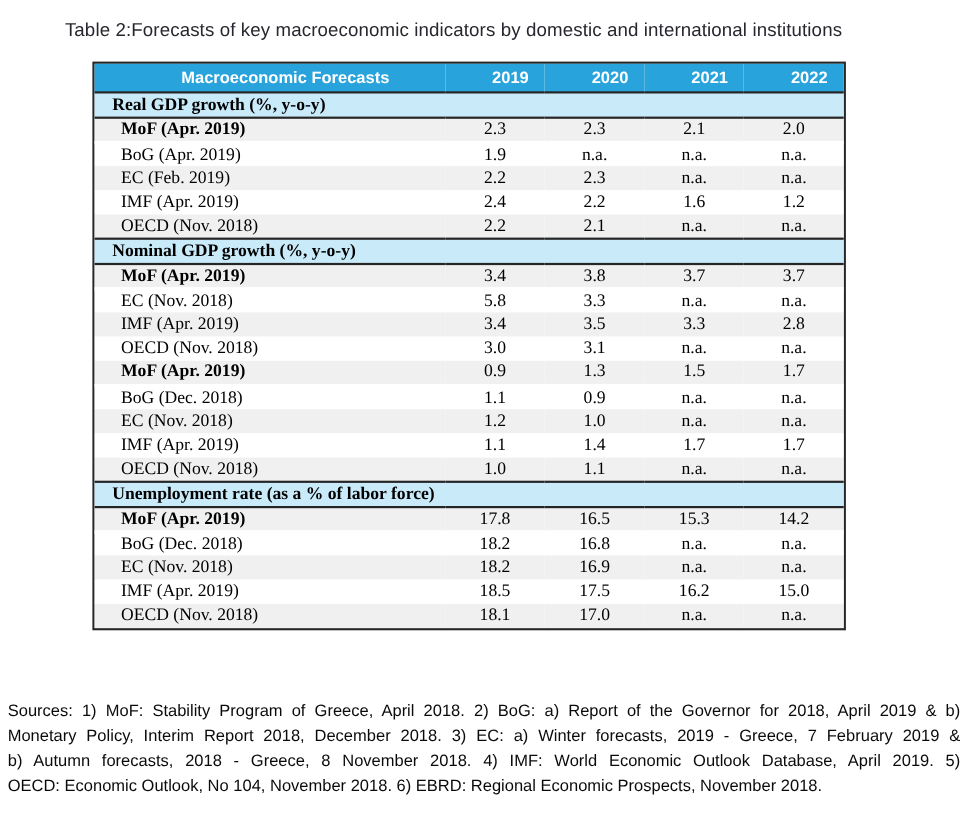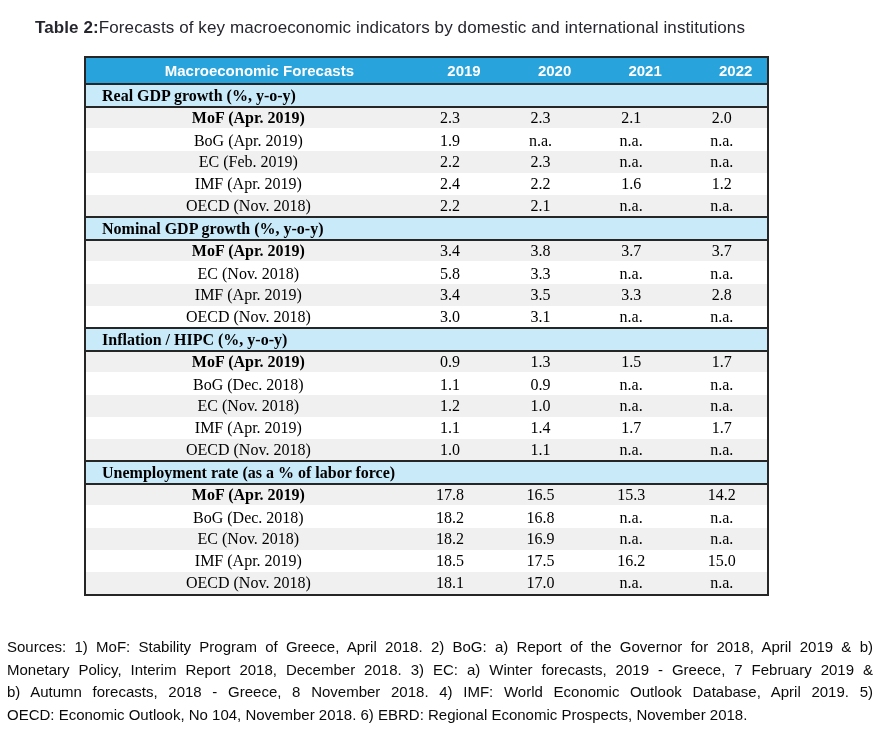--- a/index.html
+++ b/index.html
@@ -20,21 +20,21 @@
   }
   .title {
     position: absolute;
     left: 35px;
     top: 18px;
     font-size: 17px;
     color: #26262e;
     letter-spacing: 0.1px;
     white-space: nowrap;
   }
-  .title .title-label { font-weight: bold; }
+  .title .title-label { font-weight: normal; margin-left: 24px; }
   .table-wrap {
     position: absolute;
     left: 84px;
     top: 56px;
     width: 685px;
     border: 2px solid var(--border-dark);
     background: #ffffff;
   }
   table.forecast {
     width: 100%;
@@ -70,21 +70,21 @@
   tr.data-row td {
     font-family: "Liberation Serif", serif;
     font-size: 16px;
     color: #000000;
     height: 22px;
     vertical-align: middle;
   }
   tr.data-row.stripe td { background: var(--row-stripe); }
   tr.data-row.plain td  { background: #ffffff; }
   tr.data-row.mof-row td { border-bottom: 3px solid #ffffff; }
-  td.label-cell { padding-left: 6px; text-align: center; }
+  td.label-cell { padding-left: 24px; text-align: left; }
   td.label-cell.bold { font-weight: bold; }
   td.value-cell { text-align: center; }
   .sources {
     position: absolute;
     left: 7px;
     top: 636px;
     width: 866px;
     font-family: "Liberation Sans", sans-serif;
     font-size: 15px;
     color: #0a0a0a;
@@ -190,23 +190,20 @@
             <td class="value-cell">3.3</td>
             <td class="value-cell">2.8</td>
           </tr>
           <tr class="data-row plain">
             <td class="label-cell">OECD (Nov. 2018)</td>
             <td class="value-cell">3.0</td>
             <td class="value-cell">3.1</td>
             <td class="value-cell">n.a.</td>
             <td class="value-cell">n.a.</td>
           </tr>
-          <tr>
-            <td colspan="5" class="section-cell">Inflation / HIPC (%, y-o-y)</td>
-          </tr>
           <tr class="data-row stripe mof-row">
             <td class="label-cell bold">MoF (Apr. 2019)</td>
             <td class="value-cell">0.9</td>
             <td class="value-cell">1.3</td>
             <td class="value-cell">1.5</td>
             <td class="value-cell">1.7</td>
           </tr>
           <tr class="data-row plain">
             <td class="label-cell">BoG (Dec. 2018)</td>
             <td class="value-cell">1.1</td>

